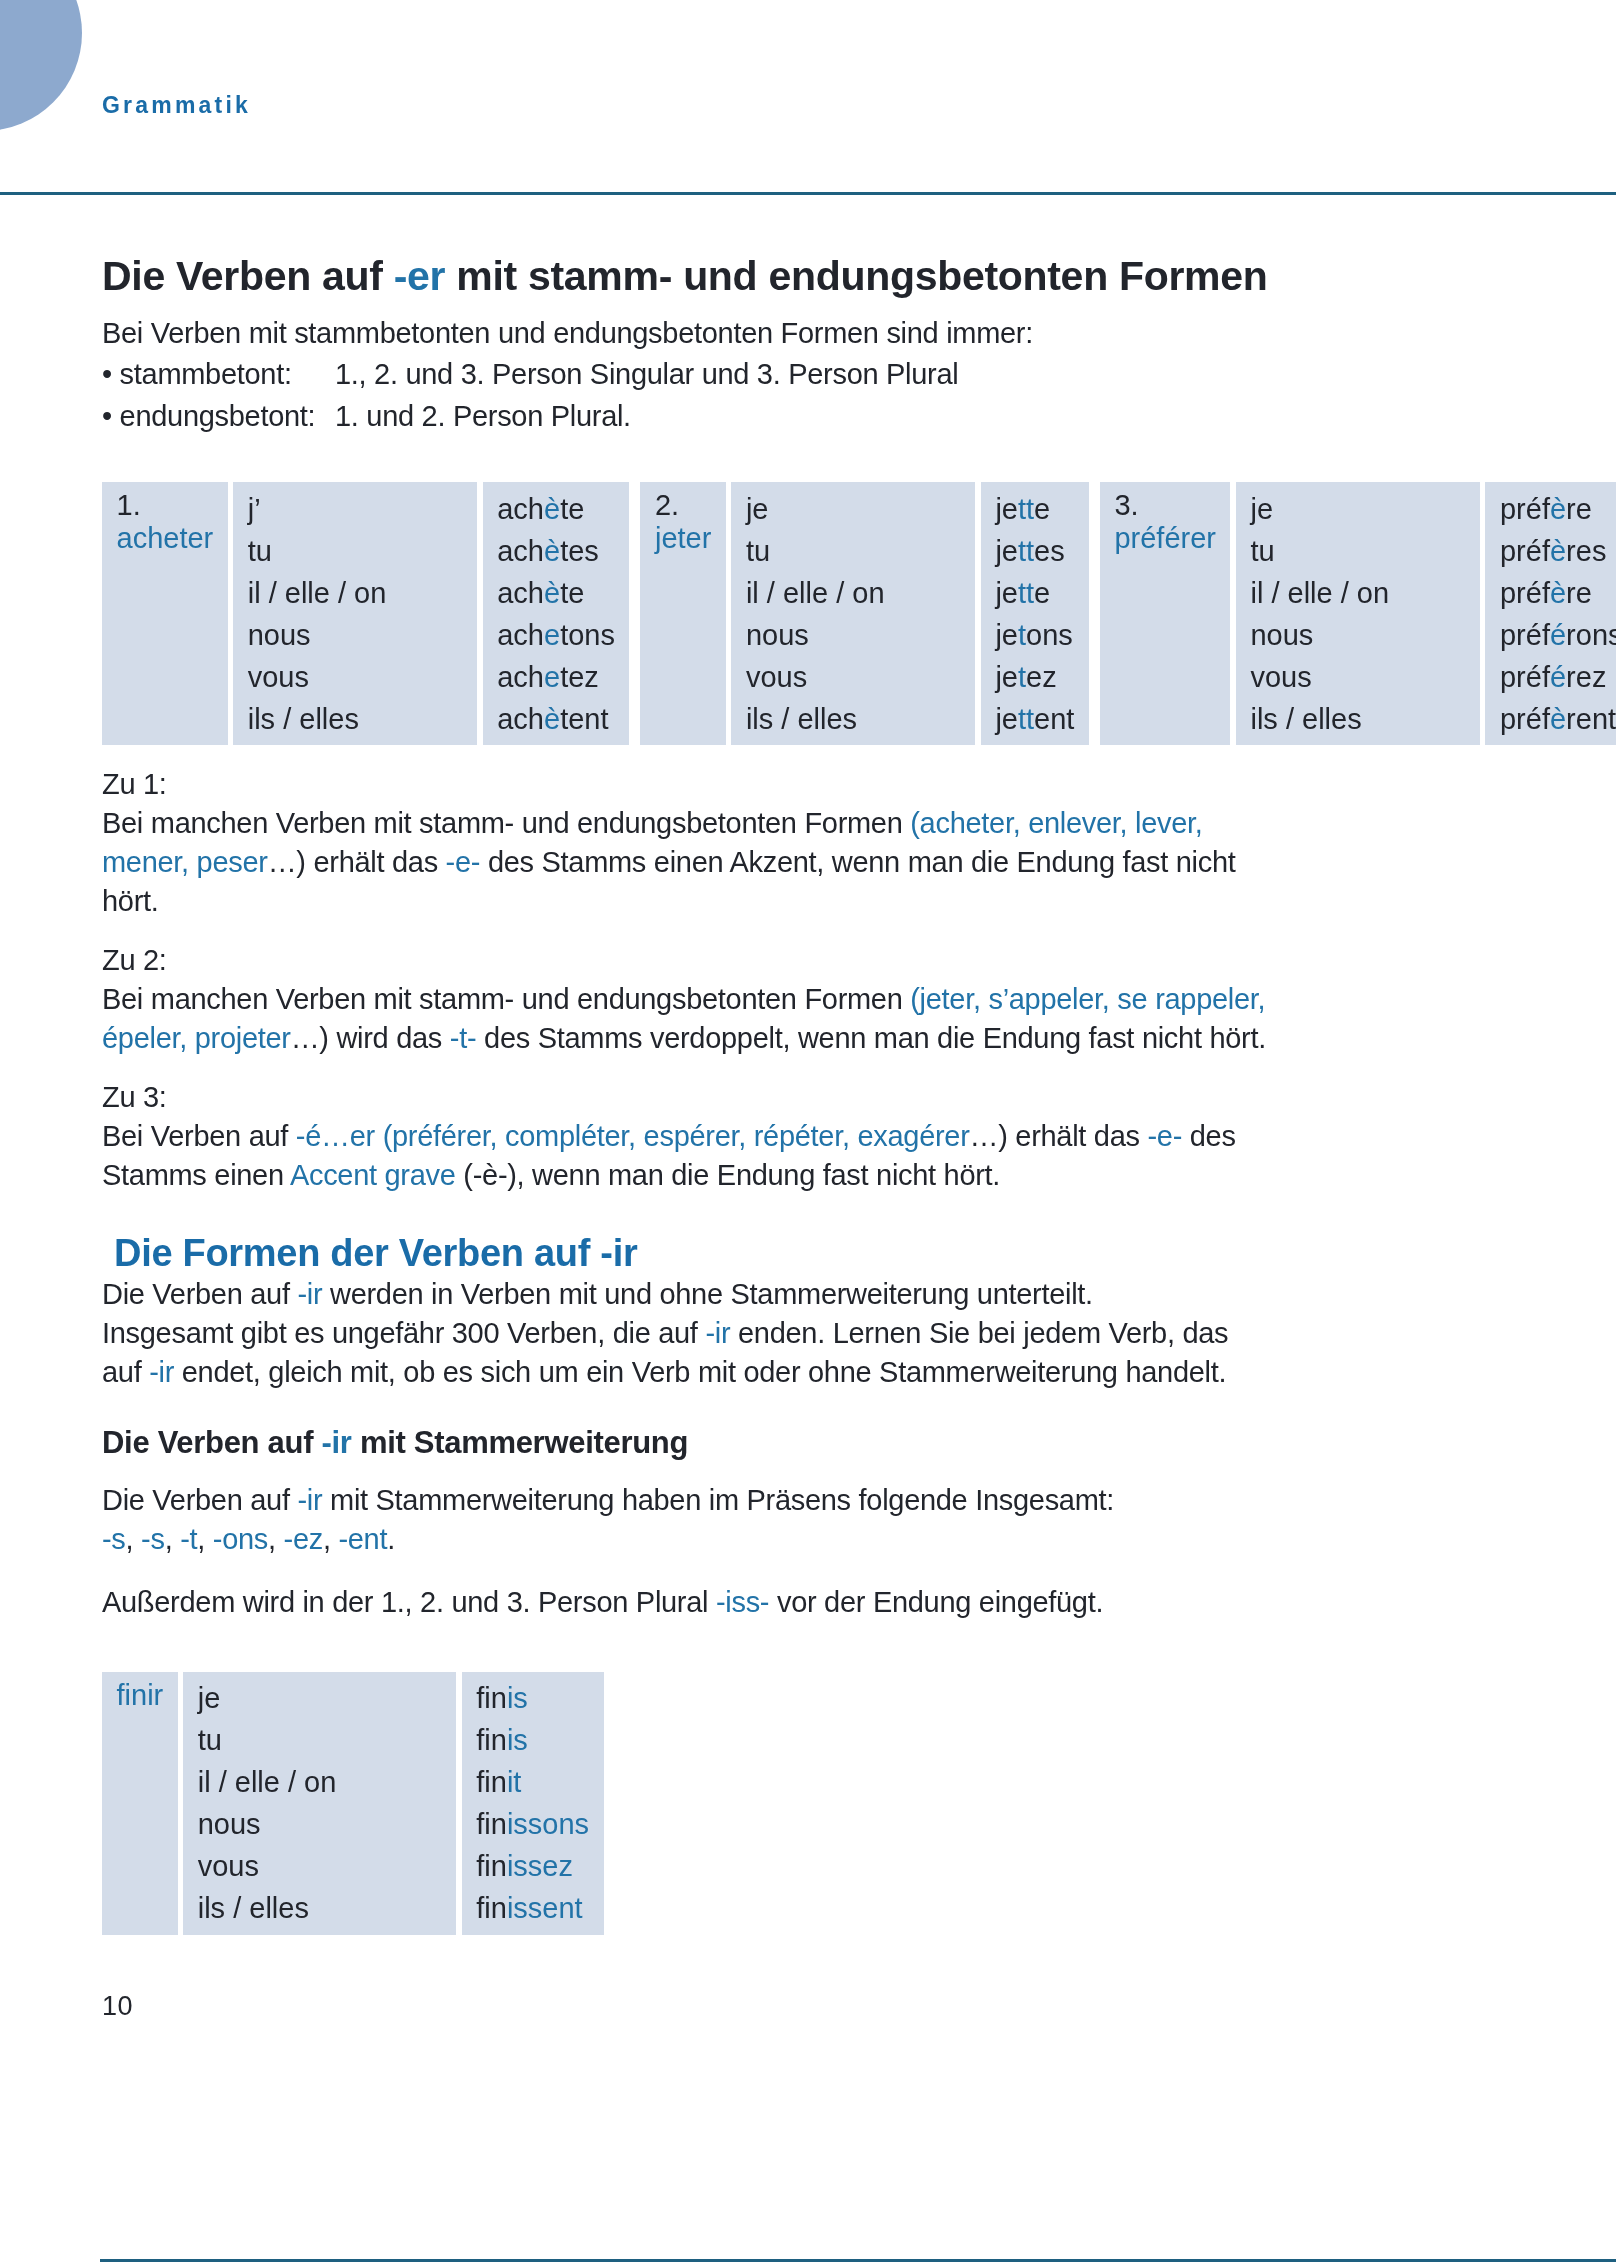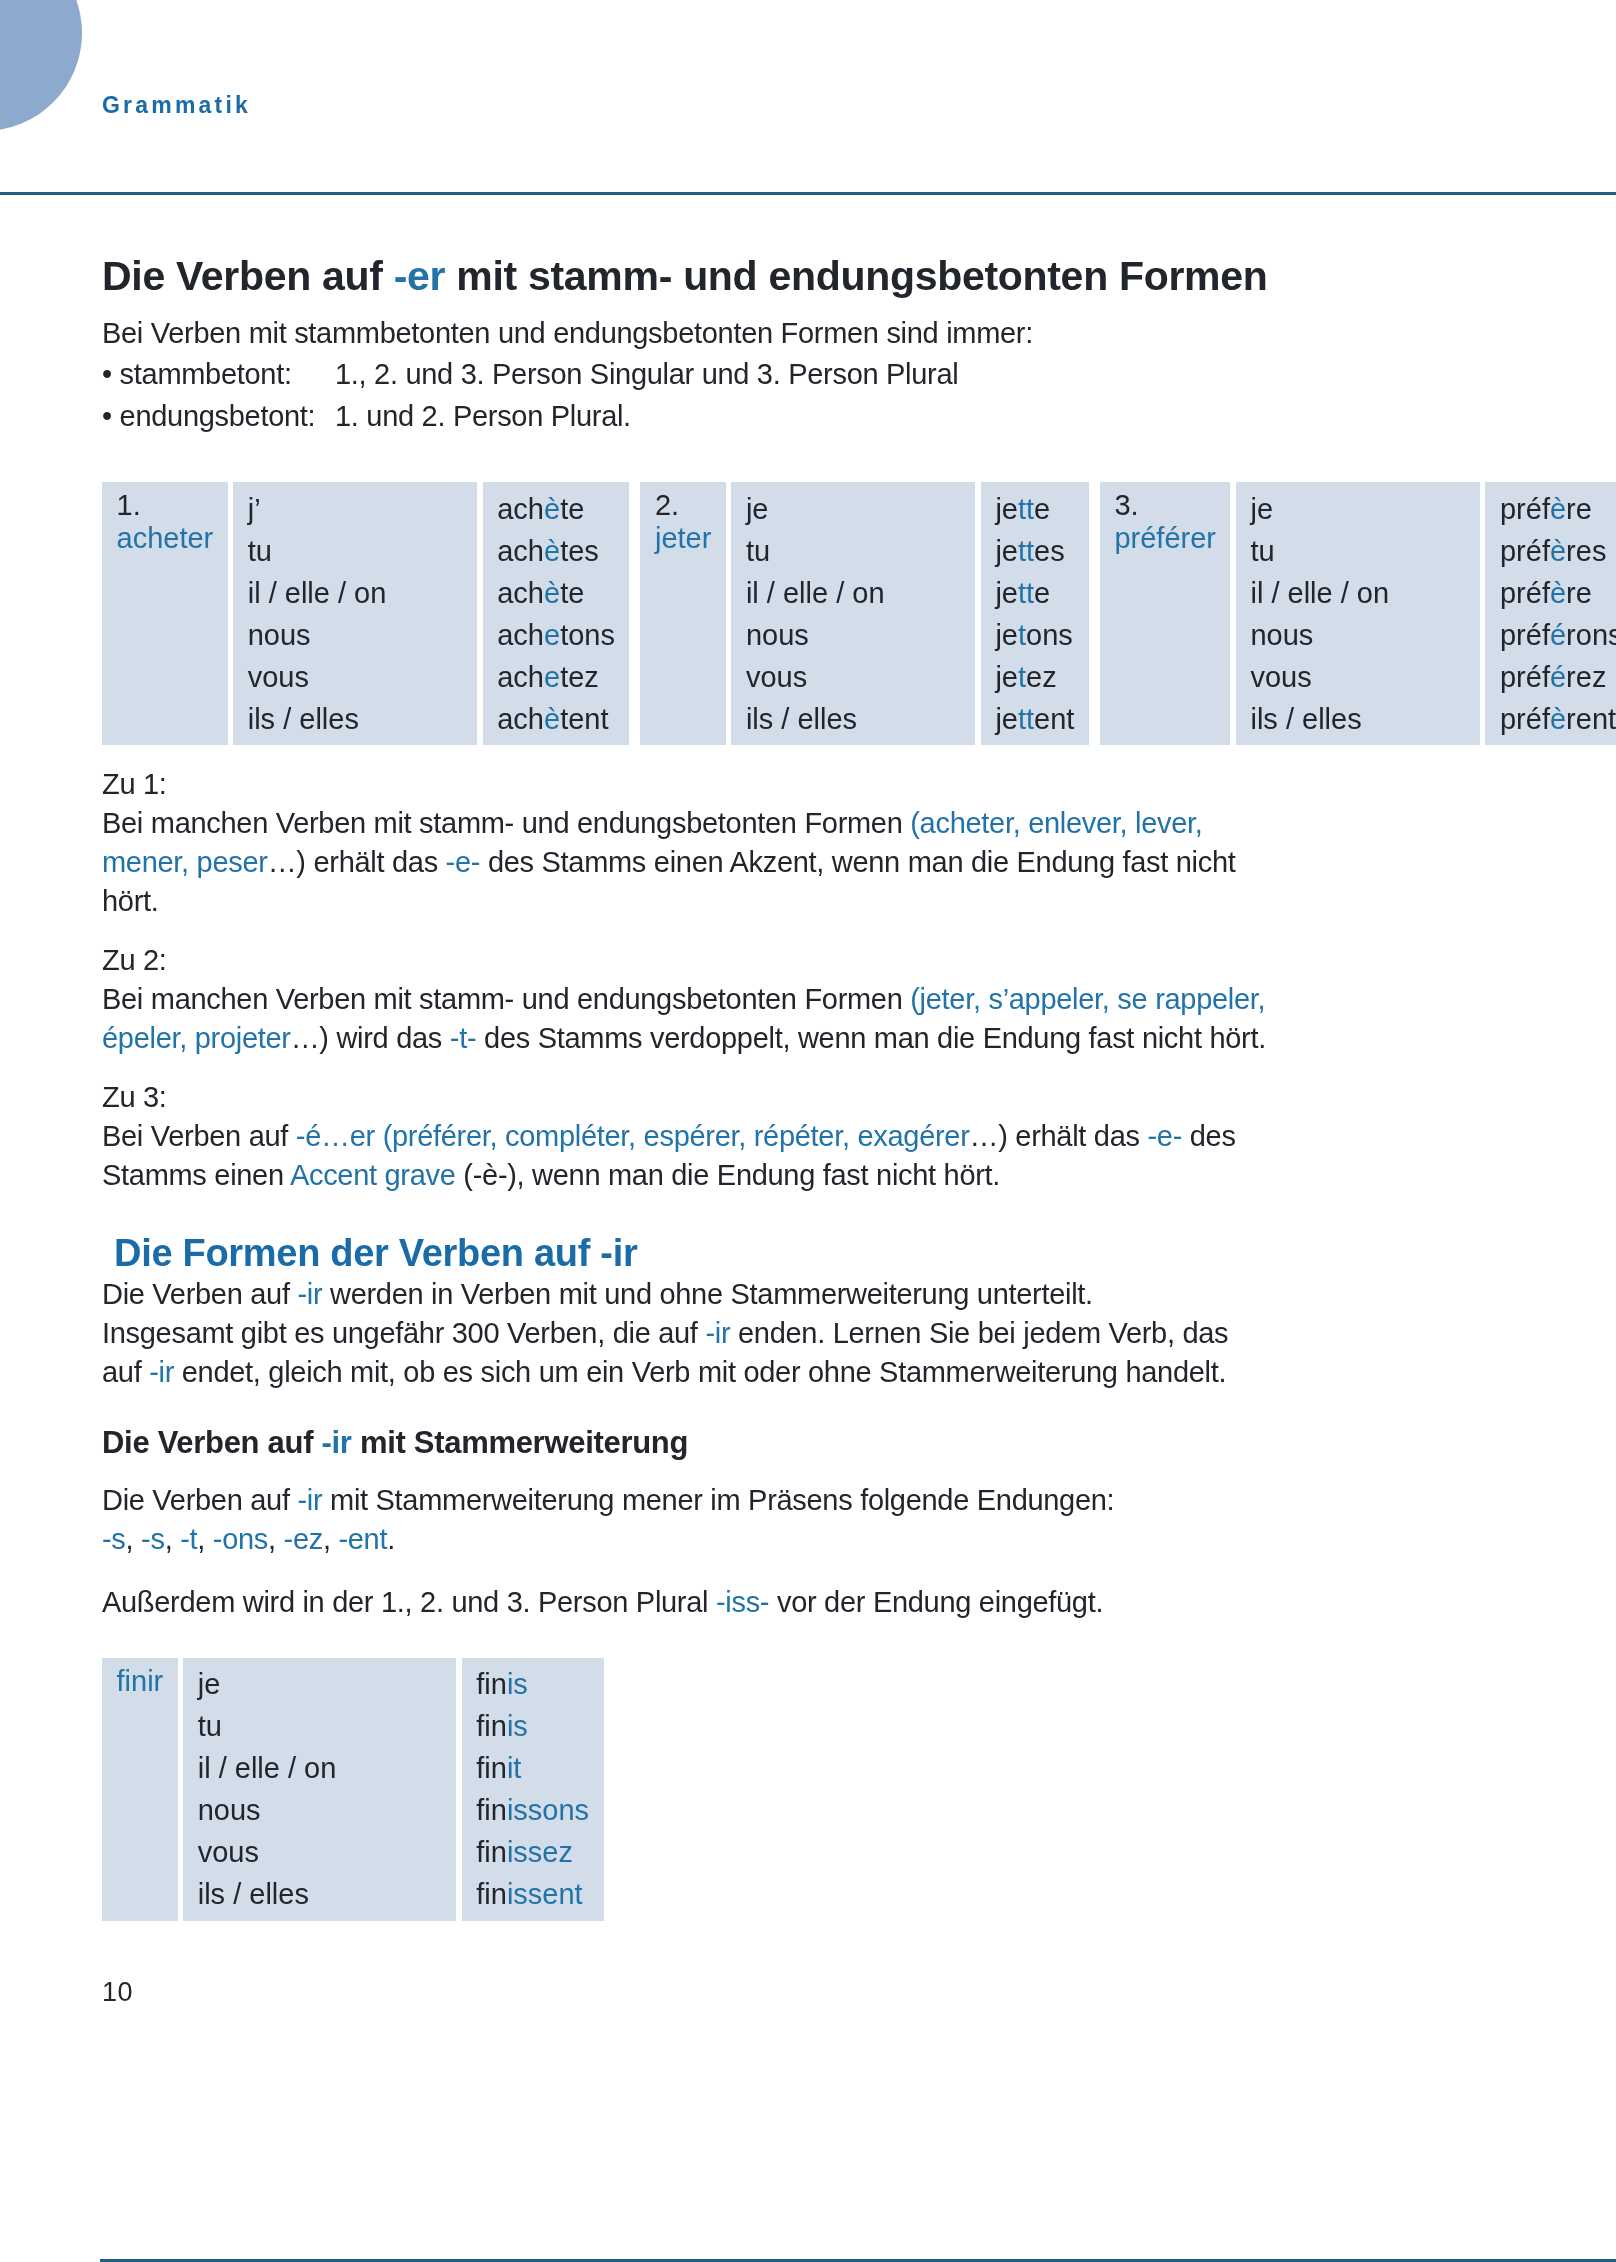--- a/index.html
+++ b/index.html
@@ -31,21 +31,21 @@
   .blu{color:var(--accent-light,#2273a8)}
   h2.sec-title{
     margin:0 0 20px 0;font-size:41px;line-height:36px;font-weight:bold;
     letter-spacing:-0.3px;white-space:pre-wrap;
   }
   .bullets{margin:0}
   .bullet-row{display:flex;font-size:29px;line-height:42px;letter-spacing:-0.3px}
   .bullet-label{flex:0 0 233px}
   
   .vtable{display:flex;gap:11px;margin-top:45px}
-  .vtable.small{width:592px;margin-top:36px}
+  .vtable.small{width:592px;margin-top:50px}
   .vgroup{flex:1;display:flex;flex-direction:row;gap:5.5px}
   .vhead{
     background:var(--cell,#d3dce9);padding:7.3px 14.5px;
     font-size:29px;line-height:33px;white-space:pre-wrap;
   }
   .vbody{display:flex;gap:5.5px}
   .vcell{
     background:var(--cell,#d3dce9);padding:5.5px 14.5px;
     font-size:29px;line-height:42px;
   }
@@ -171,21 +171,21 @@
     <div class="note-label">Zu 3:</div>
     <p><span>Bei Verben auf </span><span class="blu">-é…er (préférer, compléter, espérer, répéter, exagérer</span><span>…) erhält das </span><span class="blu">-e-</span><span> des
 Stamms einen </span><span class="blu">Accent grave</span><span> (-è-), wenn man die Endung fast nicht hört.</span></p>
   </div>
 
   <h1 class="big-heading">Die Formen der Verben auf -ir</h1>
   <p class="intro2"><span>Die Verben auf </span><span class="blu">-ir</span><span> werden in Verben mit und ohne Stammerweiterung unterteilt.
 Insgesamt gibt es ungefähr 300 Verben, die auf </span><span class="blu">-ir</span><span> enden. Lernen Sie bei jedem Verb, das
 auf </span><span class="blu">-ir</span><span> endet, gleich mit, ob es sich um ein Verb mit oder ohne Stammerweiterung handelt.</span></p>
   <h3 class="sub-heading"><span>Die Verben auf </span><span class="blu">-ir</span><span> mit Stammerweiterung</span></h3>
-  <p class="para1"><span>Die Verben auf </span><span class="blu">-ir</span><span> mit Stammerweiterung mener im Präsens folgende Endungen:
+  <p class="para1"><span>Die Verben auf </span><span class="blu">-ir</span><span> mit Stammerweiterung haben im Präsens folgende Insgesamt:
 </span><span class="blu">-s</span><span>, </span><span class="blu">-s</span><span>, </span><span class="blu">-t</span><span>, </span><span class="blu">-ons</span><span>, </span><span class="blu">-ez</span><span>, </span><span class="blu">-ent</span><span>.</span></p>
   <p class="para2"><span>Außerdem wird in der 1., 2. und 3. Person Plural </span><span class="blu">-iss-</span><span> vor der Endung eingefügt.</span></p>
 
   <div class="vtable small">
     <div class="vgroup">
       <div class="vhead"><span class="blu">finir</span></div>
       <div class="vbody">
         <div class="vcell pron">
           <div>je</div>
           <div>tu</div>

